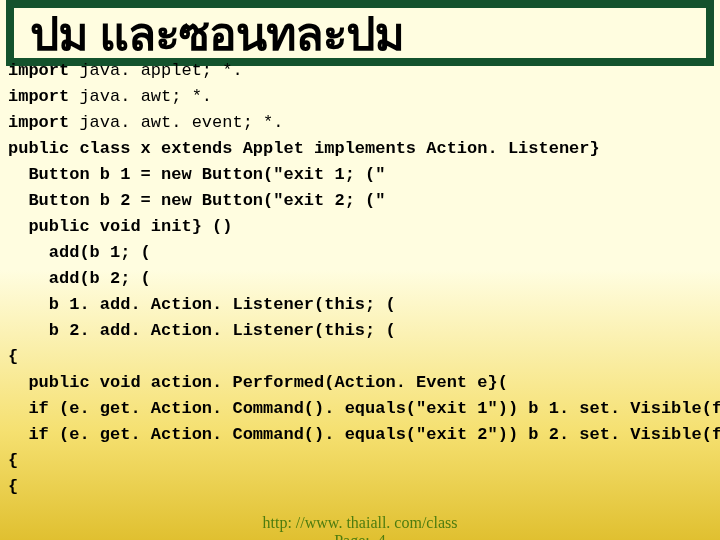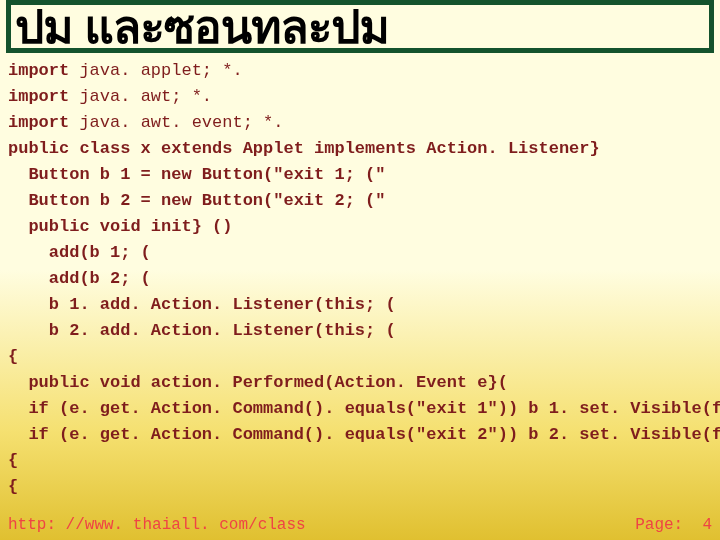--- a/index.html
+++ b/index.html
@@ -7,58 +7,59 @@
   body {
     background: linear-gradient(to bottom, #fffde0 0%, #fffde0 50%, #f5e070 80%, #e0c030 100%);
     font-family: "Courier New", monospace;
     position: relative;
   }
   .title-box {
     position: absolute;
     top: 0;
     left: 6px;
     right: 6px;
-    height: 53px;
-    border: 5px solid #14532d;
+    height: 66px;
+    border: 8px solid #14532d;
     background: #fffde0;
     display: flex;
     align-items: center;
-    padding-left: 4px;
+    padding-left: 16px;
   }
   .title-text {
     font-family: Arial, sans-serif;
     font-weight: 900;
     font-size: 46px;
     color: #000;
     letter-spacing: -1px;
   }
   .code-area {
     position: absolute;
     top: 58px;
     left: 8px;
     right: 8px;
     font-family: "Courier New", monospace;
     font-size: 17px;
     line-height: 26px;
-    color: #7f1d1d;
+    color: #000000;
     white-space: pre;
   }
   .code-area .bold { font-weight: bold; }
   .footer {
     position: absolute;
     bottom: 4px;
     left: 8px;
     right: 8px;
     height: 22px;
     display: flex;
     justify-content: space-between;
     align-items: center;
-    font-family: Liberation Mono, monospace;
+    font-family: Liberation Serif, serif;
     font-size: 16px;
-    color: #ef4444;
+    color: #4d7c0f;
+    flex-direction: column;
   }
   .footer .page { white-space: pre; }
 </style>
 </head>
 <body>
 
 <div class="title-box">
   <span class="title-text">ปม    และซอนทละปม</span>
 </div>
 

